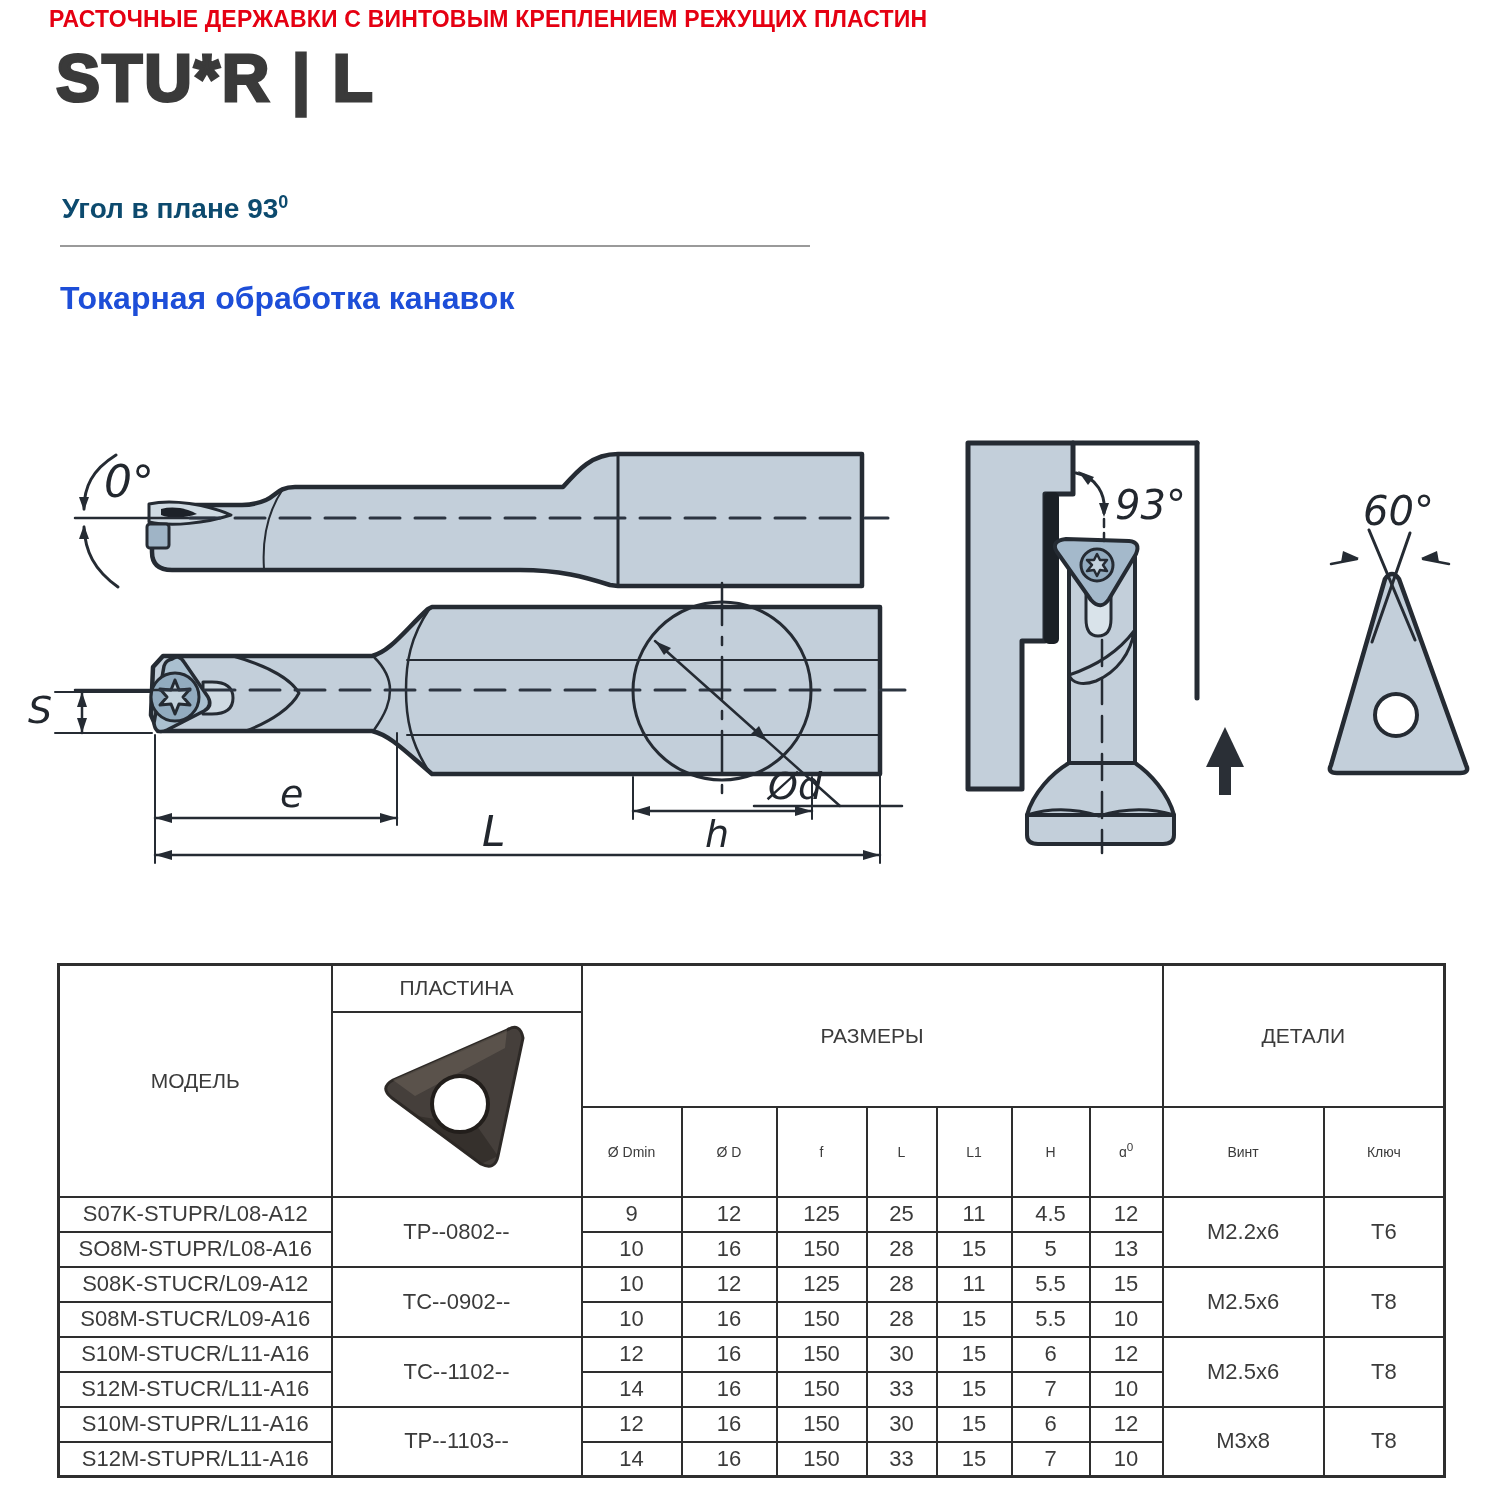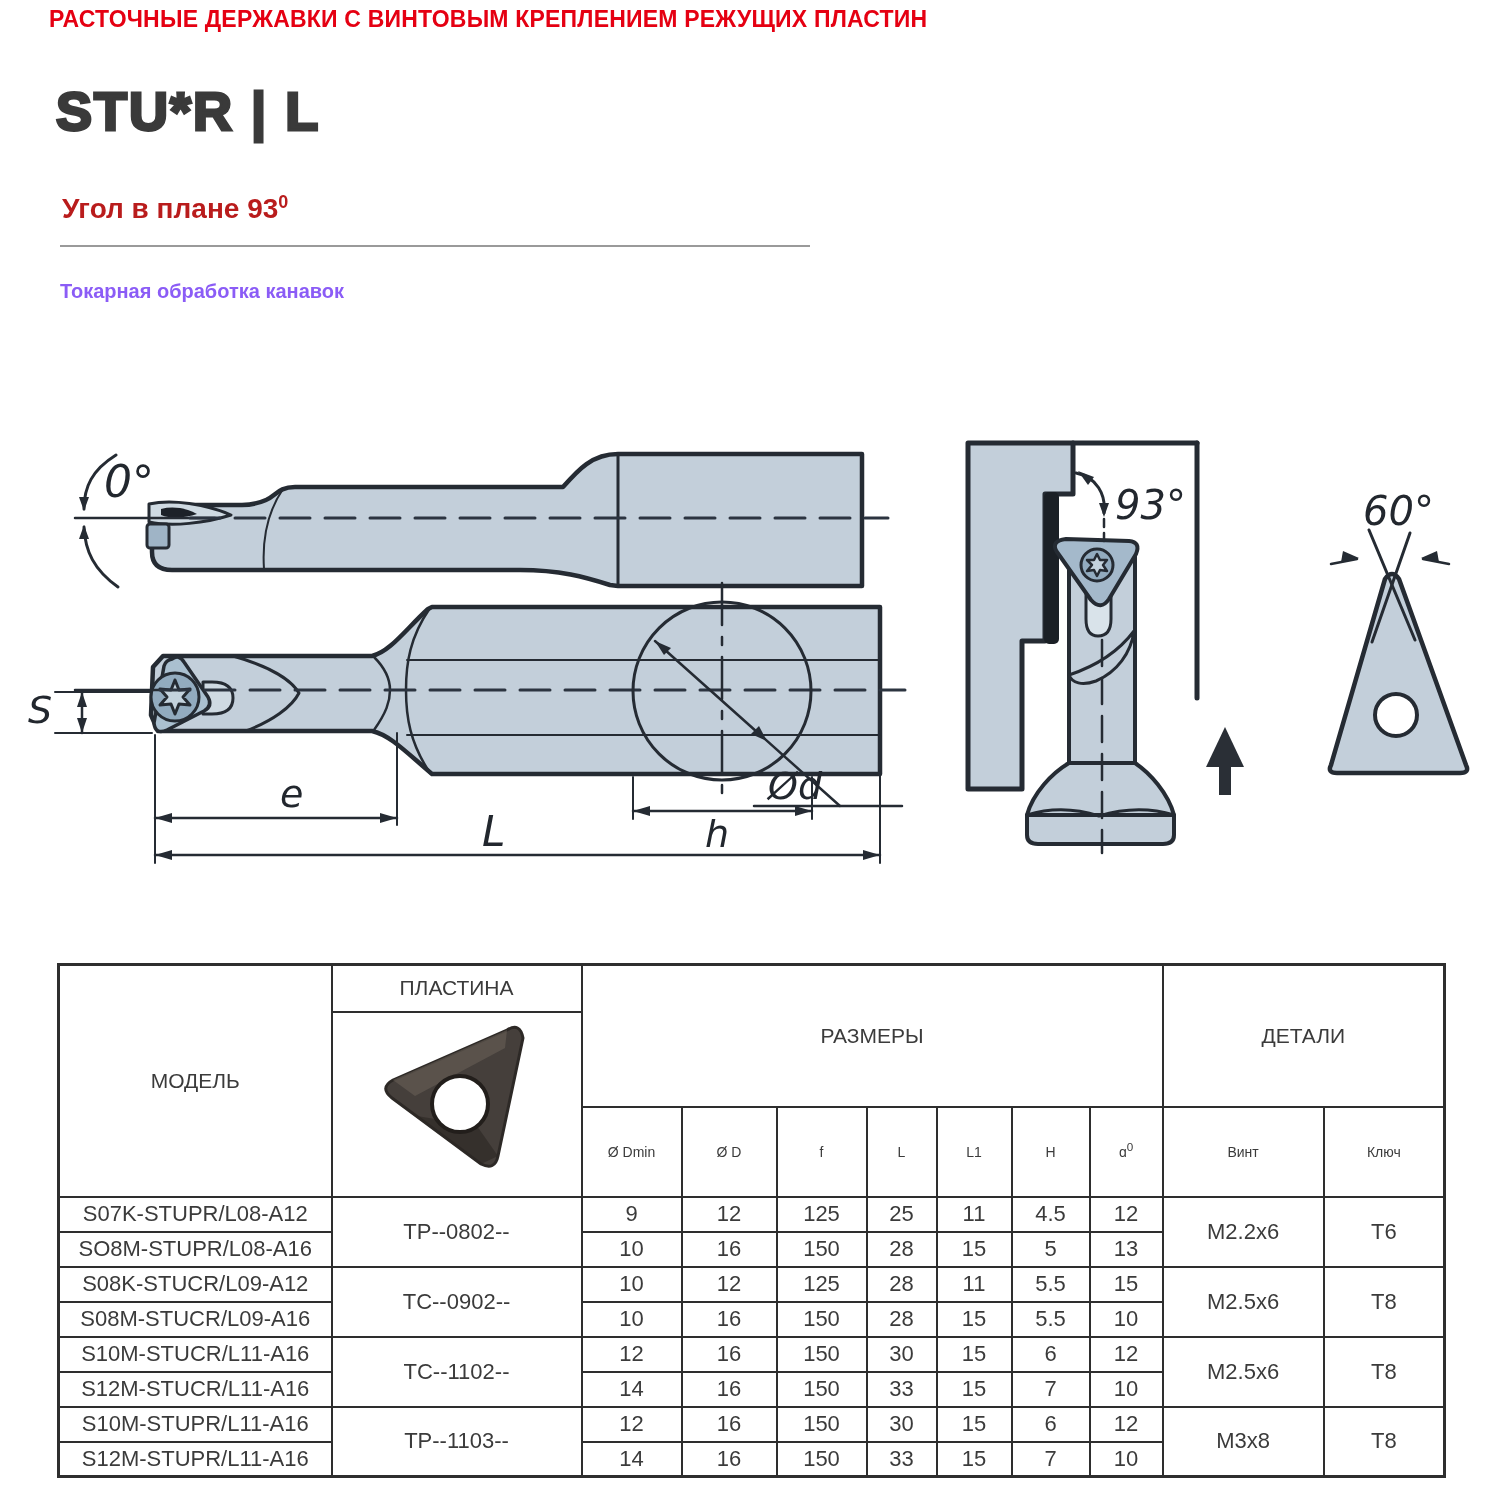--- a/index.html
+++ b/index.html
@@ -1,25 +1,25 @@
 <!DOCTYPE html>
 <html><head>
 <meta charset="utf-8">
 <style>
   html,body{margin:0;padding:0;background:#fff;}
   #page{position:relative;width:1500px;height:1500px;background:#ffffff;overflow:hidden;
         font-family:"Liberation Sans",sans-serif;}
   .eyebrow{position:absolute;left:49px;top:6px;font-size:23px;font-weight:bold;
            color:#e50012;letter-spacing:.2px;white-space:nowrap;}
-  .title{position:absolute;left:56px;top:40px;font-size:54px;font-weight:bold;
-         color:#3a3a3a;letter-spacing:2px;-webkit-text-stroke:3px #3a3a3a;white-space:nowrap;margin-top:40px;}
-  .sub1{position:absolute;left:62px;top:193px;font-size:28px;font-weight:600;color:#b91c1c;}
+  .title{position:absolute;left:56px;top:40px;font-size:66px;font-weight:bold;
+         color:#3a3a3a;letter-spacing:2px;-webkit-text-stroke:3px #3a3a3a;white-space:nowrap;}
+  .sub1{position:absolute;left:62px;top:193px;font-size:28px;font-weight:600;color:#0c4a6e;}
   .sub1 sup,.sub2 sup{font-size:18px;}
   .rule{position:absolute;left:60px;top:245px;width:750px;height:2px;background:#9a9a9a;}
-  .sub2{position:absolute;left:60px;top:280px;font-size:20px;font-weight:600;color:#8b5cf6;}
+  .sub2{position:absolute;left:60px;top:280px;font-size:32px;font-weight:600;color:#1d4ed8;}
   svg text{font-family:"DejaVu Sans",sans-serif;}
 
   #specs{position:absolute;left:57px;top:963px;border-collapse:collapse;table-layout:fixed;
          width:1386px;color:#3b3b3b;}
   #specs td{border:2px solid #2e2e2e;text-align:center;vertical-align:middle;
             font-size:22px;padding:0;overflow:hidden;}
   #specs{border:3px solid #2e2e2e;}
   #specs .hdr{font-weight:normal;font-size:21px;}
   #specs .sub{font-size:14px;}
   tr.h1{height:47px;} tr.h2{height:95px;} tr.h3{height:90px;}

